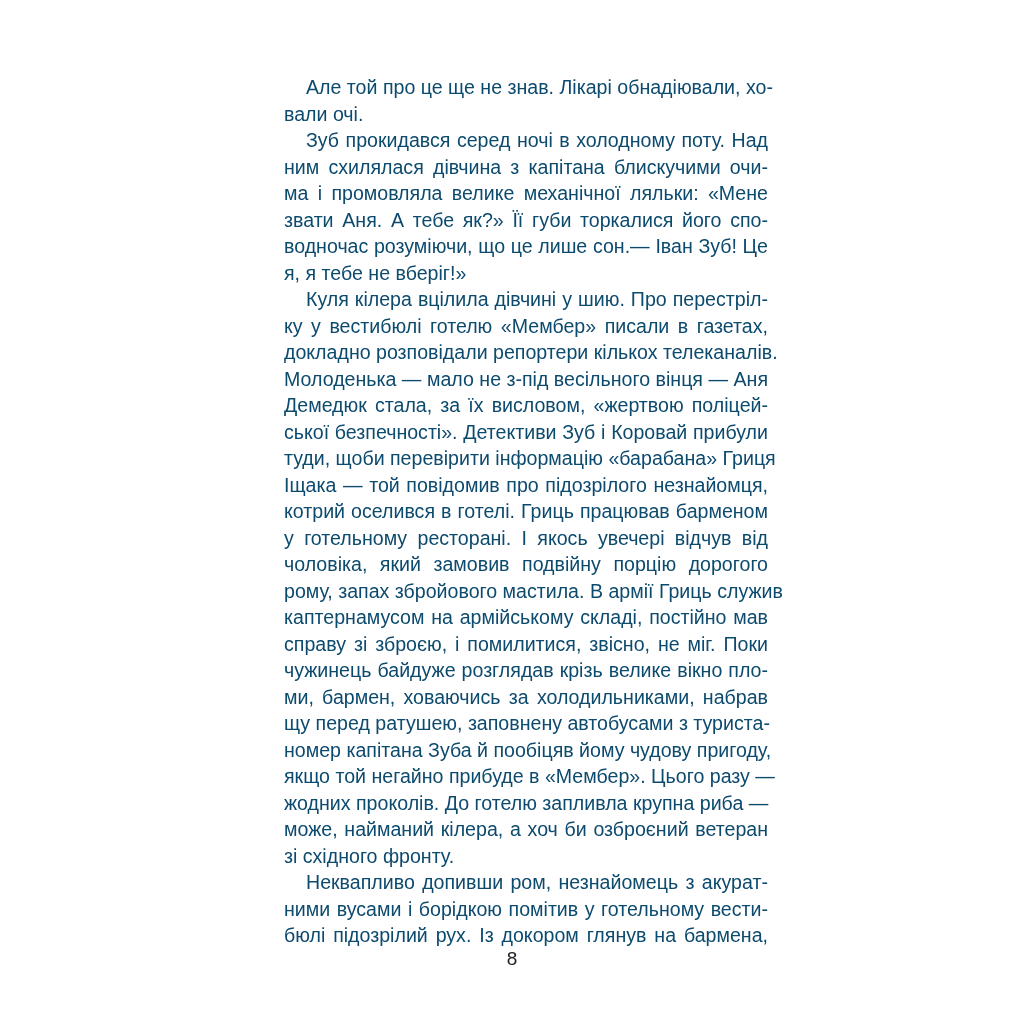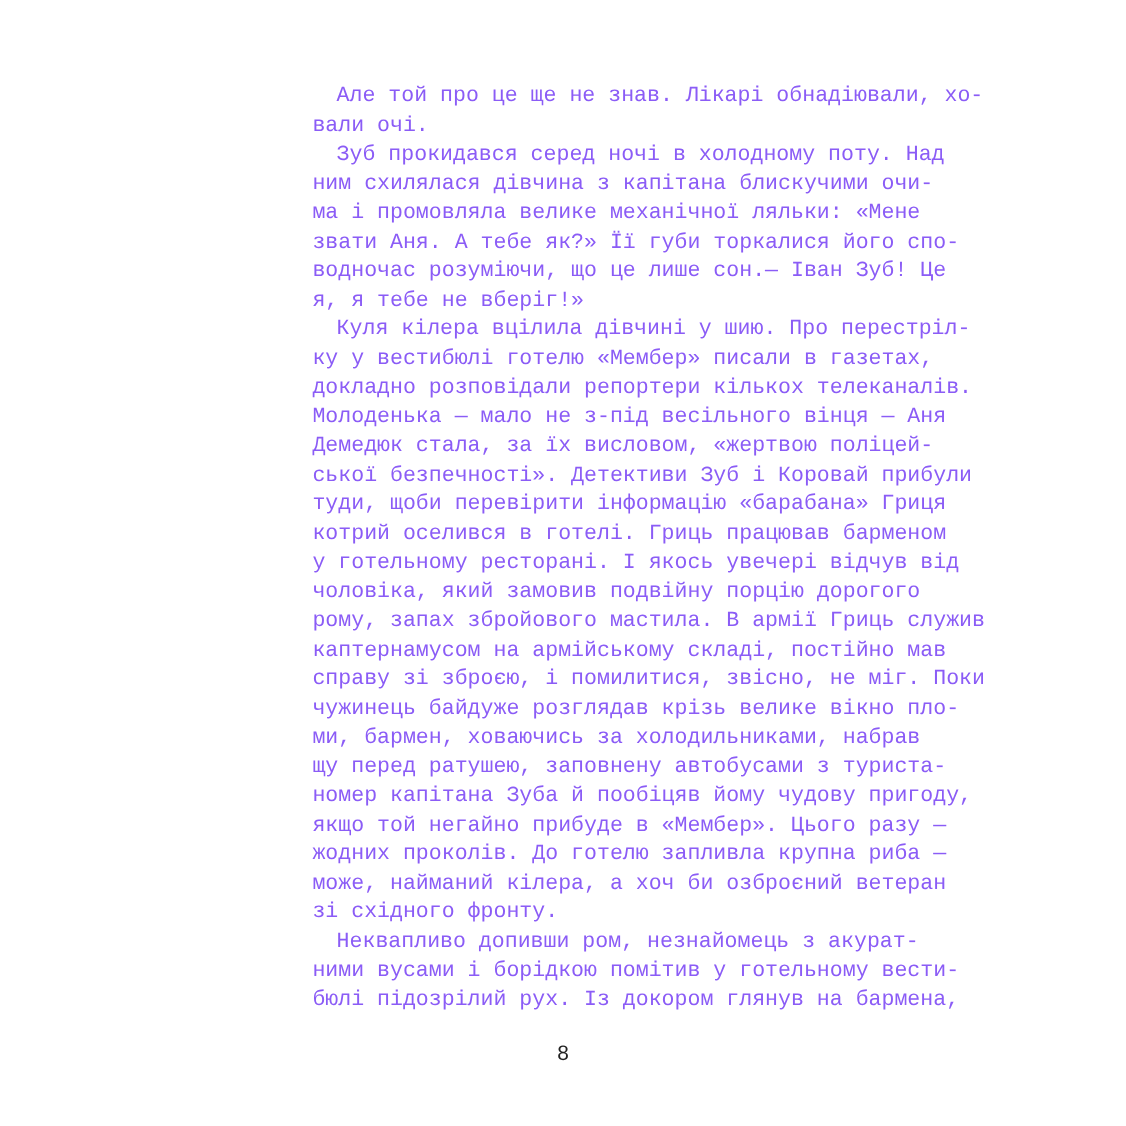--- a/index.html
+++ b/index.html
@@ -1,20 +1,20 @@
 <!DOCTYPE html>
 <html><head>
 <meta charset="utf-8">
 <style>
   html, body { margin: 0; padding: 0; background: #ffffff; }
   body { width: 1024px; height: 1024px; position: relative; overflow: hidden; }
   .page {
     position: absolute; left: 284px; top: 74px; width: 484px;
-    font-family: Liberation Mono, monospace;
-    font-size: 19.6px; line-height: 26.5px; color: #8b5cf6;
+    font-family: Liberation Sans, sans-serif;
+    font-size: 19.6px; line-height: 26.5px; color: #0c4a6e;
   }
   .line {
     display: block; height: 26.5px; white-space: nowrap;
     text-align: justify; text-align-last: justify;
   }
   .line.indent { padding-left: 22px; }
   .line.last { text-align-last: left; }
   .page-number {
     position: absolute; left: 0; width: 1024px; top: 948px; text-align: center;
     font-family: "Liberation Sans", "DejaVu Sans", sans-serif;
@@ -33,20 +33,21 @@
     <span class="line">звати Аня. А тебе як?» Її губи торкалися його спо-</span>
     <span class="line">водночас розуміючи, що це лише сон.— Іван Зуб! Це</span>
     <span class="line last">я, я тебе не вберіг!»</span>
     <span class="line indent">Куля кілера вцілила дівчині у шию. Про перестріл-</span>
     <span class="line">ку у вестибюлі готелю «Мембер» писали в газетах,</span>
     <span class="line">докладно розповідали репортери кількох телеканалів.</span>
     <span class="line">Молоденька — мало не з-під весільного вінця — Аня</span>
     <span class="line">Демедюк стала, за їх висловом, «жертвою поліцей-</span>
     <span class="line">ської безпечності». Детективи Зуб і Коровай прибули</span>
     <span class="line">туди, щоби перевірити інформацію «барабана» Гриця</span>
+    <span class="line">Іщака — той повідомив про підозрілого незнайомця,</span>
     <span class="line">котрий оселився в готелі. Гриць працював барменом</span>
     <span class="line">у готельному ресторані. І якось увечері відчув від</span>
     <span class="line">чоловіка, який замовив подвійну порцію дорогого</span>
     <span class="line">рому, запах збройового мастила. В армії Гриць служив</span>
     <span class="line">каптернамусом на армійському складі, постійно мав</span>
     <span class="line">справу зі зброєю, і помилитися, звісно, не міг. Поки</span>
     <span class="line">чужинець байдуже розглядав крізь велике вікно пло-</span>
     <span class="line">ми, бармен, ховаючись за холодильниками, набрав</span>
     <span class="line">щу перед ратушею, заповнену автобусами з туриста-</span>
     <span class="line">номер капітана Зуба й пообіцяв йому чудову пригоду,</span>

